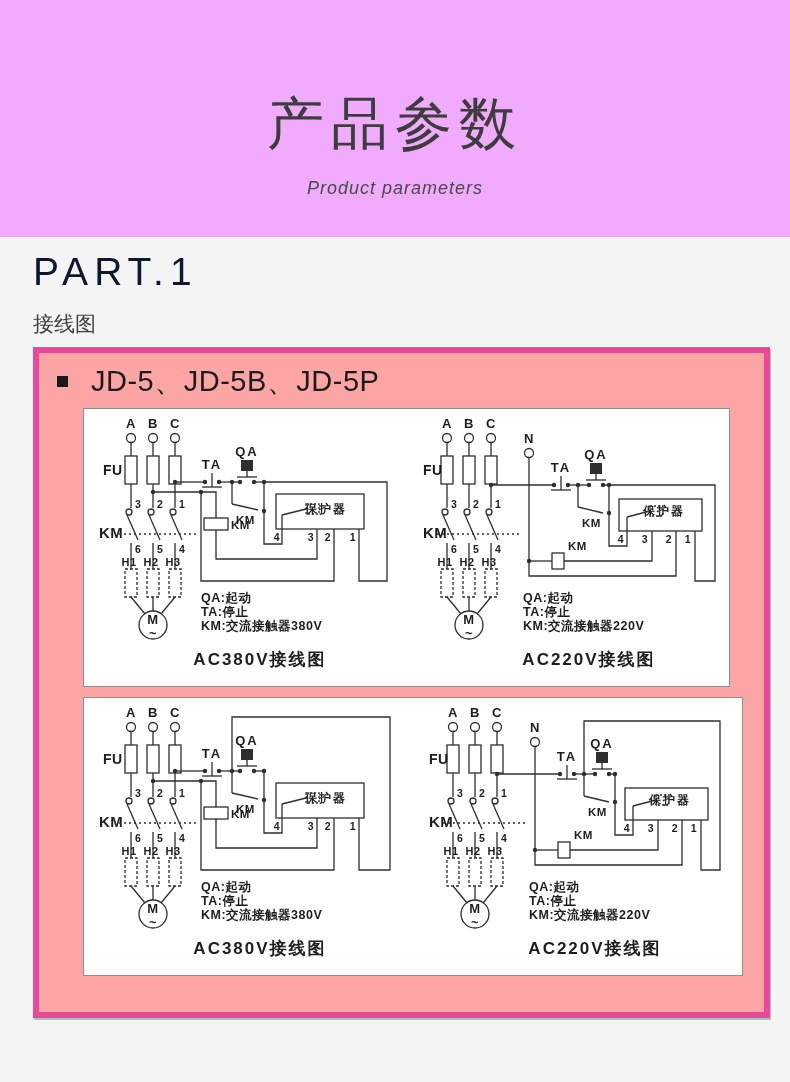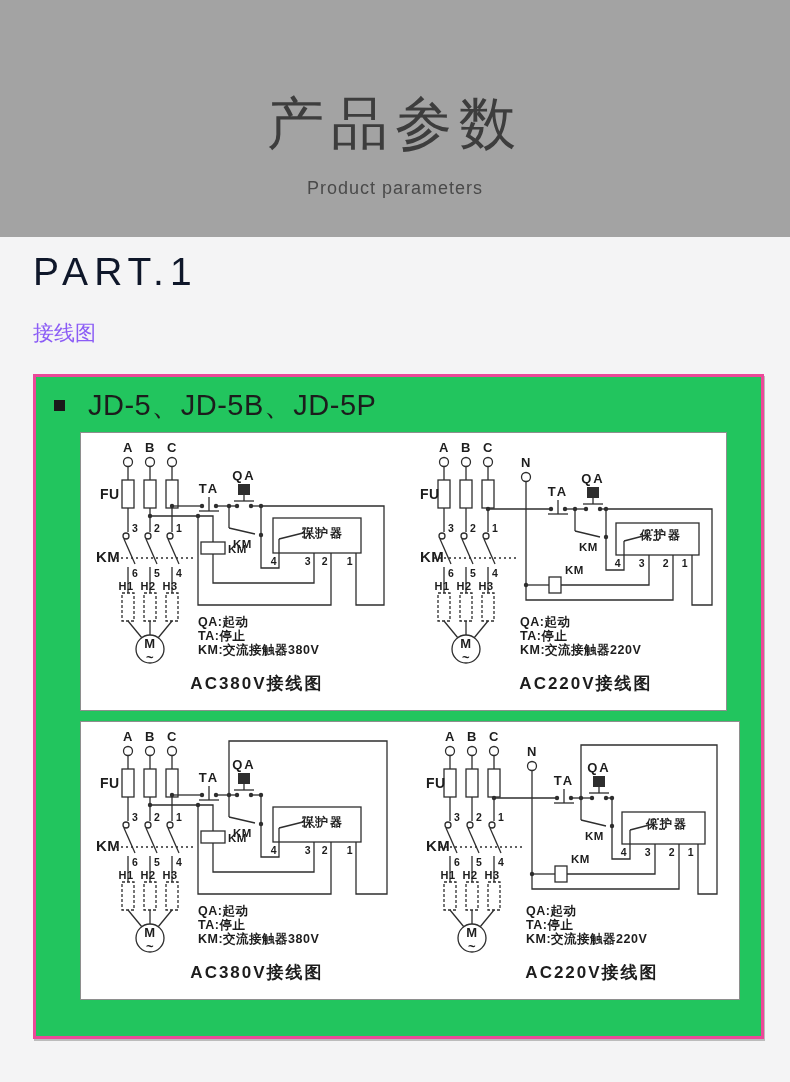--- a/index.html
+++ b/index.html
@@ -2,29 +2,29 @@
 <html><head>
 <meta charset="utf-8">
 <style>
   html,body{margin:0;padding:0;}
   body{
     width:790px;height:1082px;overflow:hidden;
     background:#f4f4f5;
     font-family:"Liberation Sans",sans-serif;
     color:#1d1d1d;
   }
-  .header{background:#a3a3a3;height:237px;text-align:center;}
+  .header{background:#f0abfc;height:237px;text-align:center;}
   .title{padding-top:86px;font-size:57px;font-weight:400;color:#3d3d3d;letter-spacing:7px;}
-  .subtitle{margin-top:15px;font-size:18px;color:#4a4a4a;letter-spacing:1px;}
+  .subtitle{margin-top:15px;font-size:18px;color:#4a4a4a;letter-spacing:1px;font-style:italic;}
   .content{padding-left:33px;}
   .part-title{margin-top:13px;font-size:39px;line-height:1.15;color:#0f172a;letter-spacing:6px;}
-  .wiring-tag{margin-top:24px;font-size:21px;color:#8b5cf6;}
+  .wiring-tag{margin-top:15px;font-size:21px;color:#404040;}
   .outer-box{
-    margin-top:27px;width:725px;background:#22c55e;
-    border:3px solid #ec4899;box-shadow:1px 2px 0 #bcbcbc;
+    margin-top:9px;width:725px;background:#fca5a5;
+    border:6px solid #ec4899;box-shadow:1px 2px 0 #bcbcbc;
     padding-bottom:36px;
   }
   .model-heading{display:flex;align-items:center;margin:13px 0 0 18px;}
   .bullet{width:11px;height:11px;background:#1a1a1a;margin-right:23px;flex:none;}
   .model-heading h2{margin:0;font-size:29px;line-height:1.1;font-weight:400;color:#1c1c1c;letter-spacing:.5px;}
   .diagram-panel{position:relative;margin:10px 0 0 44px;background:#fff;border:1px solid #8e8e8e;height:277px;}
   .diagram-panel svg{position:absolute;top:3px;display:block;}
 </style>
 </head>
 <body>

